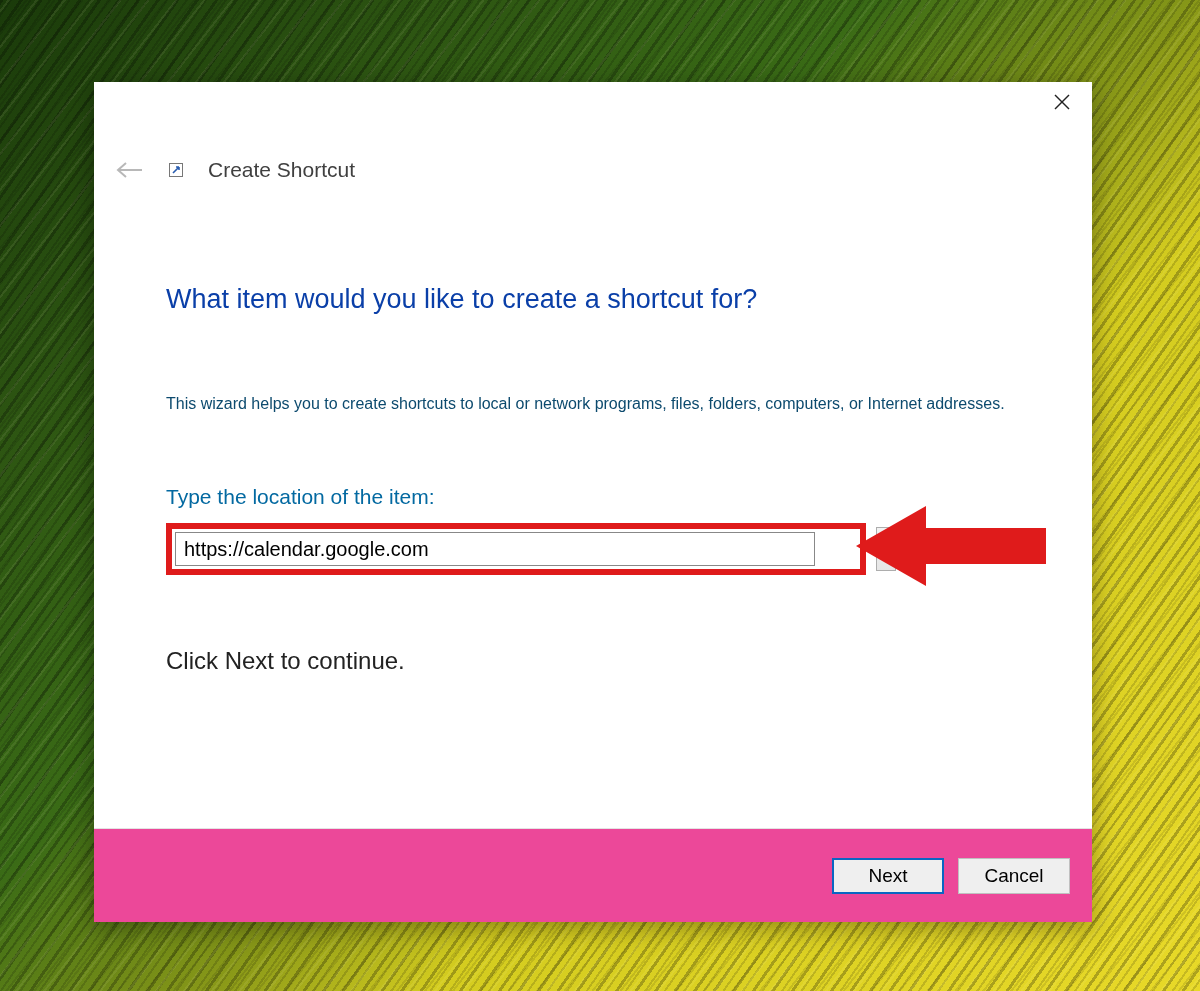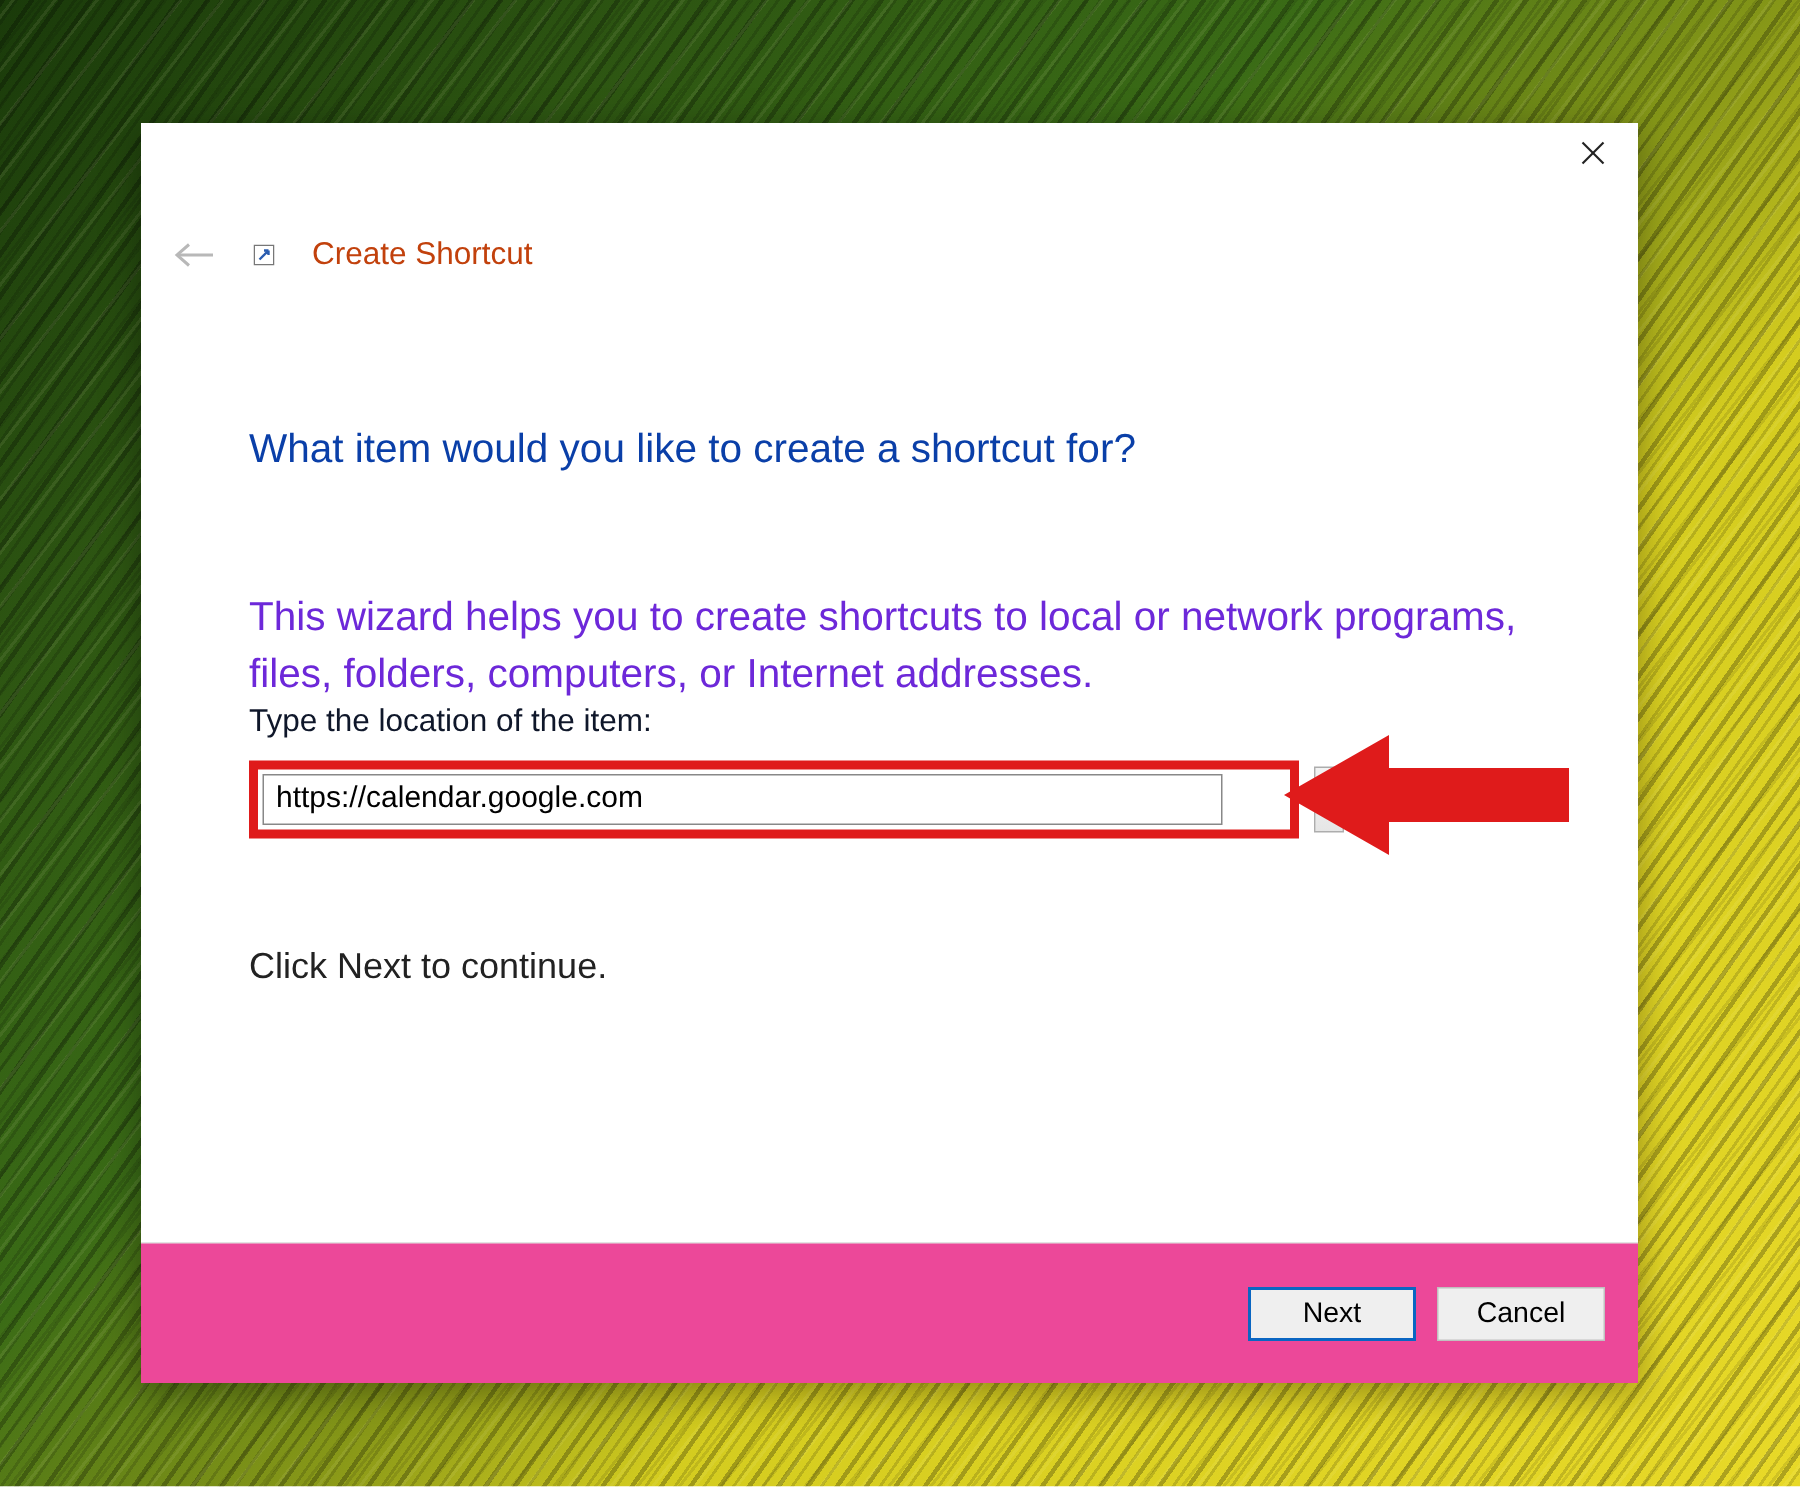--- a/index.html
+++ b/index.html
@@ -100,42 +100,43 @@
       align-items: center;
       justify-content: center;
       position: relative;
     }
     .shortcut-icon-wrap svg {
       width: 14px;
       height: 14px;
     }
     .header-title {
       font-size: 21px;
-      color: #c2410c;
+      color: #404040;
       font-weight: 400;
     }
     .dialog-body {
       flex: 1;
       padding: 70px 72px 0 72px;
     }
     .wizard-heading {
       color: #0a3fa8;
       font-size: 27px;
       font-weight: 400;
       margin-bottom: 78px;
       margin-top: 28px;
     }
     .wizard-desc {
-      font-size: 27px;
-      color: #6d28d9;
+      font-size: 16px;
+      color: #0c4a6e;
       line-height: 1.4;
+      margin-bottom: 70px;
     }
     .field-label {
       font-size: 21px;
-      color: #0f172a;
+      color: #0369a1;
       margin-bottom: 14px;
     }
     .input-row {
       display: flex;
       align-items: center;
       gap: 12px;
       position: relative;
     }
     .highlight-wrap {
       border: 6px solid #df1b1b;

